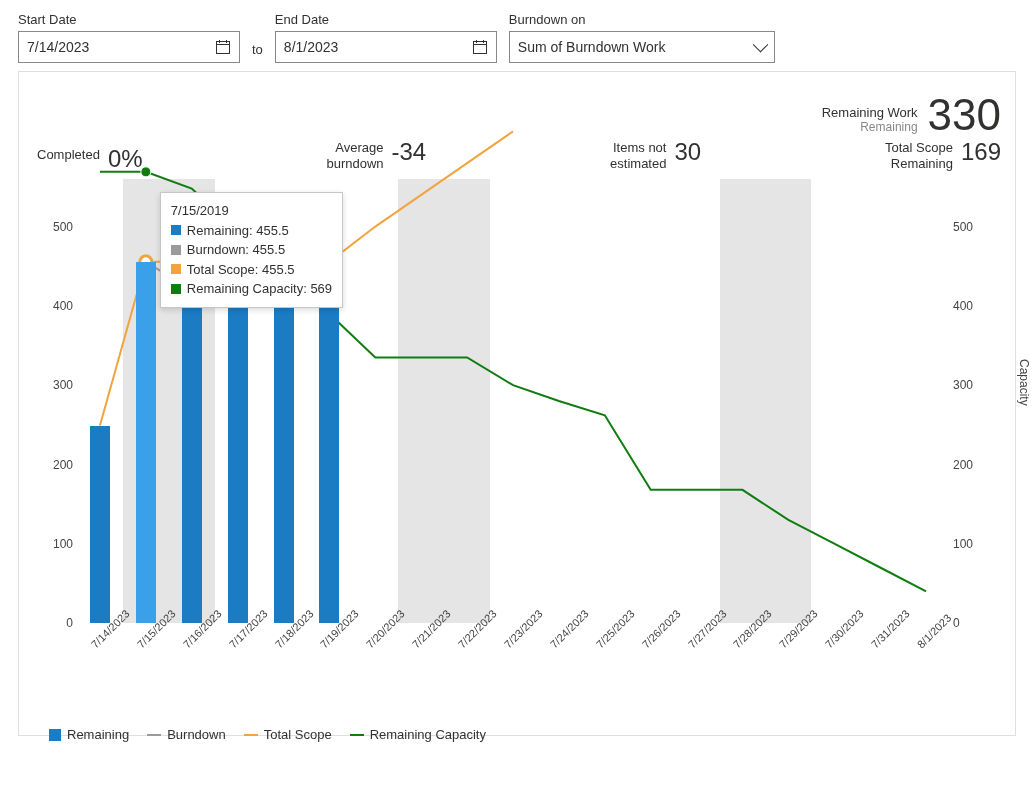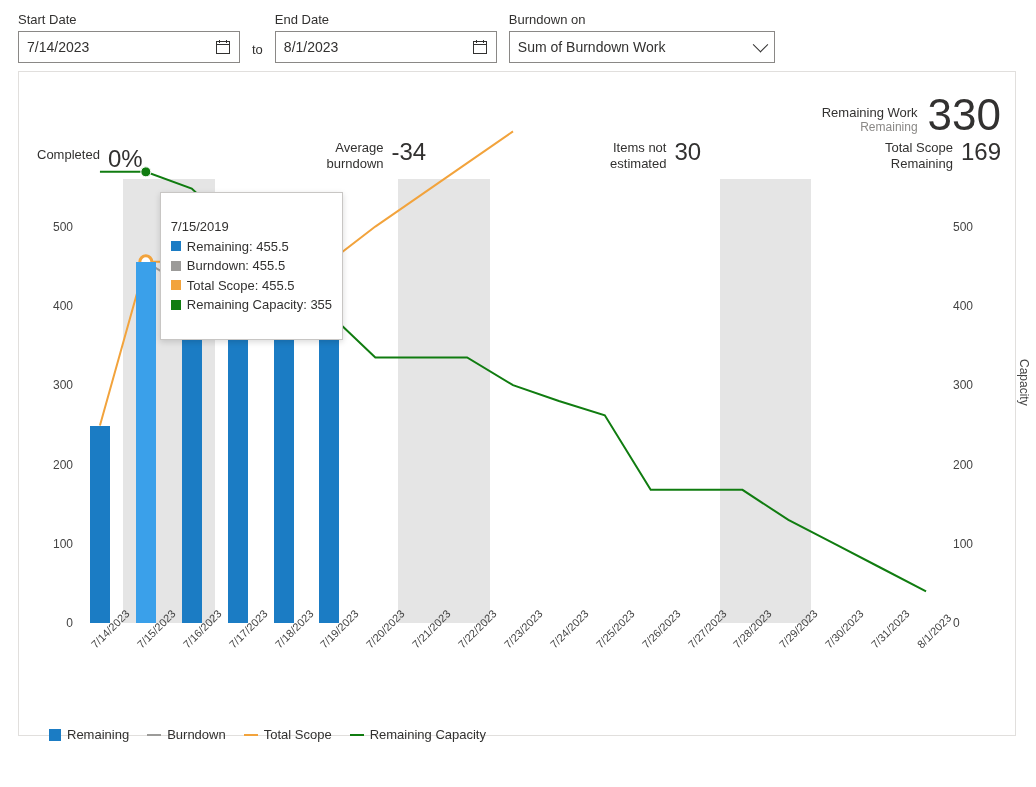--- a/index.html
+++ b/index.html
@@ -181,21 +181,21 @@
   .legend-item { display: flex; align-items: center; gap: 6px; }
   .sw { width: 12px; height: 12px; border-radius: 0; }
   .sw-line { width: 14px; height: 2px; }
 
   
   .tooltip {
     position: absolute;
     background: #fff;
     border: 1px solid #c8c6c4;
     box-shadow: 0 2px 6px rgba(0,0,0,0.15);
-    padding: 24px 10px;
+    padding: 8px 10px;
     font-size: 13px;
     line-height: 1.5;
   }
   .tip-row { display: flex; align-items: center; gap: 6px; }
   .tip-sw { width: 10px; height: 10px; }
 
   .cal-icon svg { display:block; }
 </style>
 </head>
 <body>
@@ -344,21 +344,21 @@
           <div class="tip-row">
             <span class="tip-sw" style="background: rgb(156, 155, 153);"></span>
             <span>Burndown: 455.5</span>
           </div>
           <div class="tip-row">
             <span class="tip-sw" style="background: rgb(242, 163, 60);"></span>
             <span>Total Scope: 455.5</span>
           </div>
           <div class="tip-row">
             <span class="tip-sw" style="background: rgb(16, 124, 16);"></span>
-            <span>Remaining Capacity: 355</span>
+            <span>Remaining Capacity: 569</span>
           </div>
         </div>
     </div>
 
     <div class="legend">
       <div class="legend-item">
         <span class="sw" id="sw-remaining" style="background: rgb(27, 124, 196);"></span>
         <span>Remaining</span>
       </div>
       <div class="legend-item">

